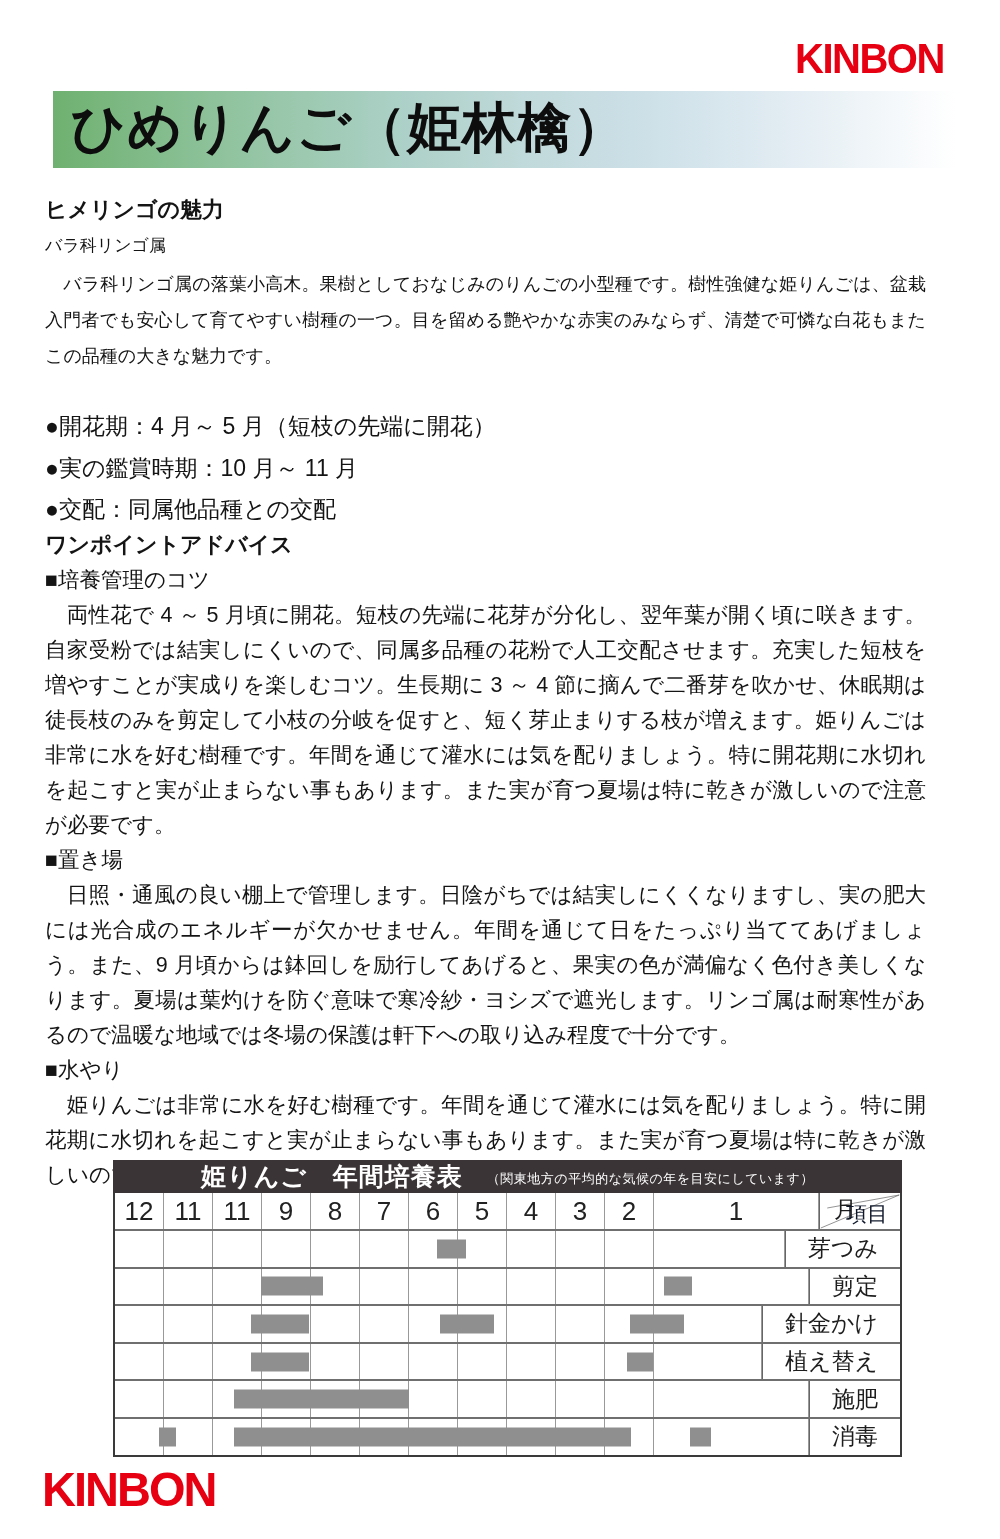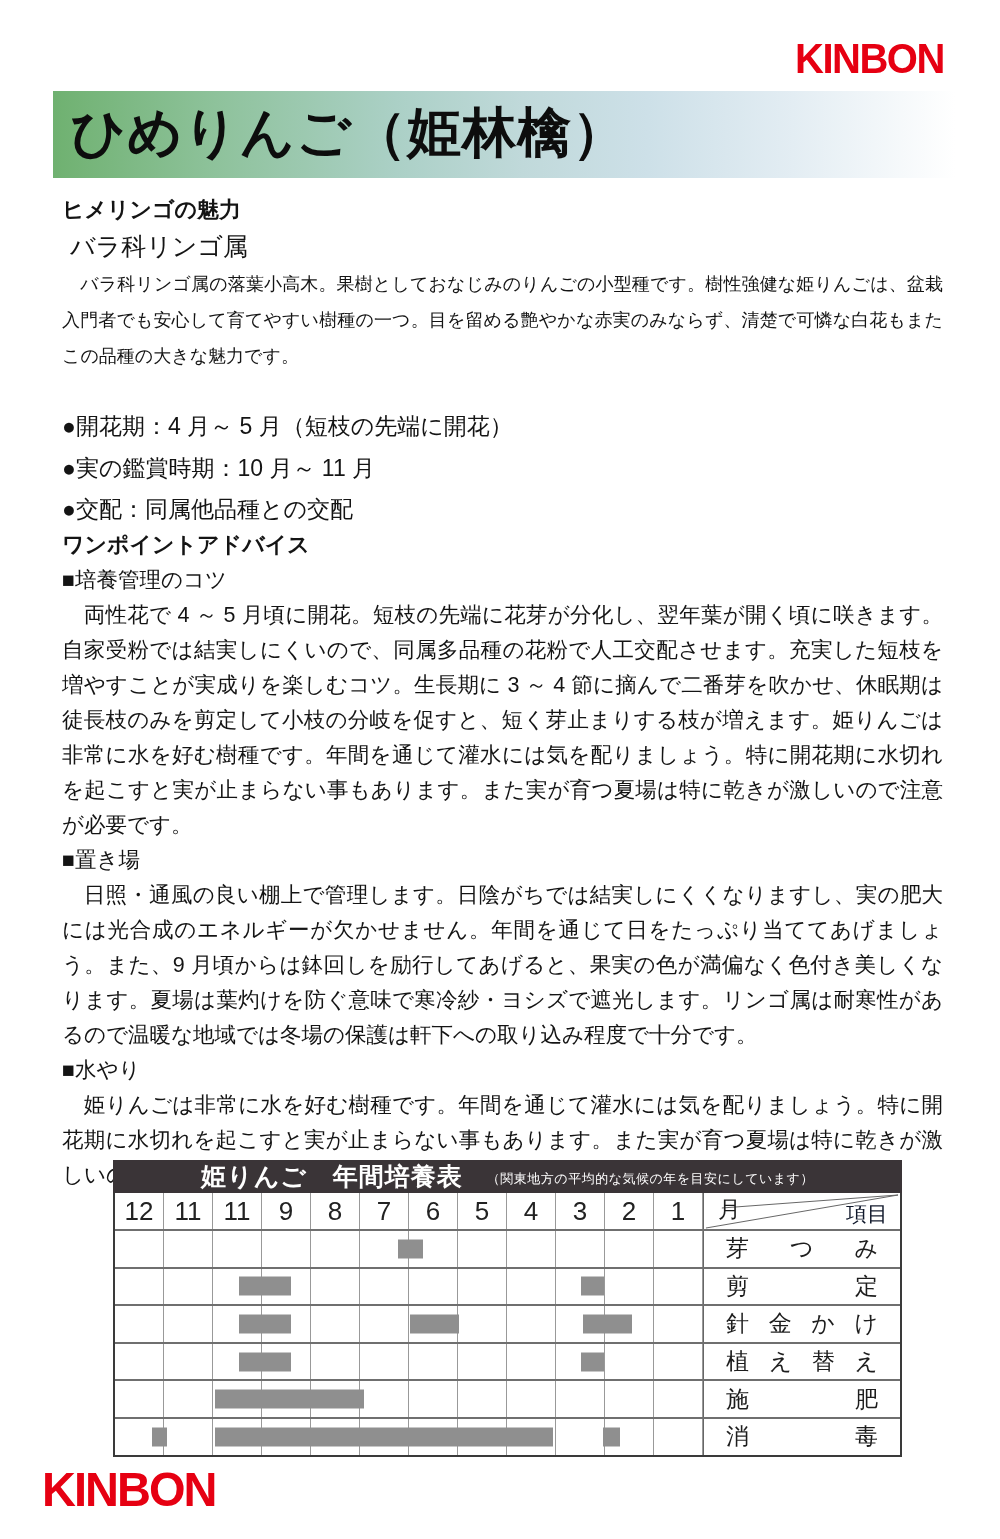--- a/index.html
+++ b/index.html
@@ -6,47 +6,47 @@
   .page{position:relative;width:1000px;height:1539px;background:#ffffff;overflow:hidden;
         font-family:"Liberation Sans","DejaVu Sans",sans-serif;color:#141414;}
 
   
   .logo{font-family:"Liberation Sans","DejaVu Sans",sans-serif;font-weight:900;color:#e60012;
         letter-spacing:-1.5px;transform:scaleY(1.04);transform-origin:left top;white-space:nowrap;}
   .logo-top{position:absolute;left:795px;top:36px;font-size:40px;}
   .logo-bottom{position:absolute;left:42px;top:1460px;font-size:47px;letter-spacing:-2px;}
 
   
-  .banner{position:absolute;left:53px;top:91px;width:902px;height:87px;
+  .banner{position:absolute;left:53px;top:91px;width:902px;height:77px;
           background:linear-gradient(90deg,#6fb170 0%,#8ec29b 18%,#abd0c6 38%,#c0d9da 52%,
                      #cde0e8 66%,#e3edf3 82%,#ffffff 100%);}
   .banner-title{position:absolute;left:18px;top:50%;transform:translateY(-52%);
           font-family:"DejaVu Serif","Liberation Serif",serif;font-size:54px;font-weight:600;
           color:#0d0d0d;letter-spacing:1px;white-space:nowrap;}
 
   
-  .content{position:absolute;left:62px;top:196px;width:881px;}
+  .content{position:absolute;left:45px;top:196px;width:881px;}
   .h-bold{font-size:22px;font-weight:bold;line-height:28px;}
-  .family{font-size:25px;line-height:28px;margin-top:8px;margin-left:8px;}
+  .family{font-size:17px;line-height:28px;margin-top:8px;}
   .para{font-size:18px;line-height:36px;margin-top:6px;text-align:justify;text-justify:inter-ideograph;}
   .bullets{margin-top:32px;font-size:23px;line-height:41.5px;}
   .advice-head{font-size:22px;font-weight:bold;line-height:28px;}
   .advice{margin-top:4px;font-size:21.5px;line-height:35px;text-align:justify;text-justify:inter-ideograph;}
   .advice p{margin:0;}
 
   
   .gtable{position:absolute;left:113px;top:1160px;width:789px;box-sizing:border-box;}
   .gtitle{height:33px;background:#3a3437;color:#ffffff;display:flex;align-items:center;justify-content:center;white-space:nowrap;}
   .gtitle-main{font-family:"DejaVu Serif","Liberation Serif",serif;font-weight:bold;font-size:25px;letter-spacing:1px;}
   .gtitle-note{font-size:13px;margin-left:24px;transform:translateY(2px);letter-spacing:0.5px;}
   .gbody{border:2px solid #3a3a3a;border-top:none;background:#ffffff;box-sizing:border-box;}
   .ghead,.trow{display:flex;}
   .ghead{height:36px;}
   .trow{height:35.6px;border-top:2px solid #6f6f6f;}
-  .mhcells,.cells{width:588px;display:flex;position:relative;}
+  .mhcells,.cells{width:704px;display:flex;position:relative;}
   .mcell{flex:0 0 49px;display:flex;align-items:center;justify-content:center;
          font-size:26px;color:#222;border-right:1px solid #999;box-sizing:border-box;}
   .cell{flex:0 0 49px;border-right:1px solid #999;box-sizing:border-box;}
   .mcell:nth-child(12),.cell:nth-child(12){flex:1 1 auto;}
   .bar{position:absolute;top:50%;height:19px;transform:translateY(-50%);}
   .corner{flex:1 1 auto;position:relative;border-left:1px solid #666;box-sizing:border-box;}
   .corner .c-month{position:absolute;left:14px;top:1px;font-size:23px;color:#1d1d1d;}
   .corner .c-item{position:absolute;right:12px;bottom:1px;font-size:21px;color:#0f172a;}
   .corner svg{position:absolute;left:0;top:0;width:100%;height:100%;}
   .lcell{flex:1 1 auto;display:flex;align-items:center;justify-content:space-between;

